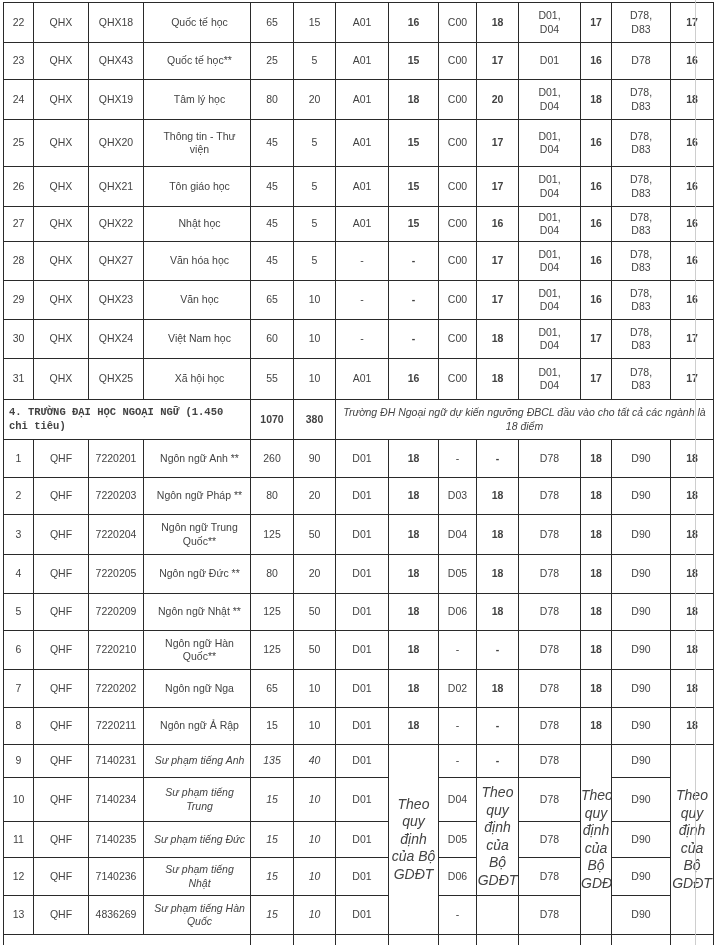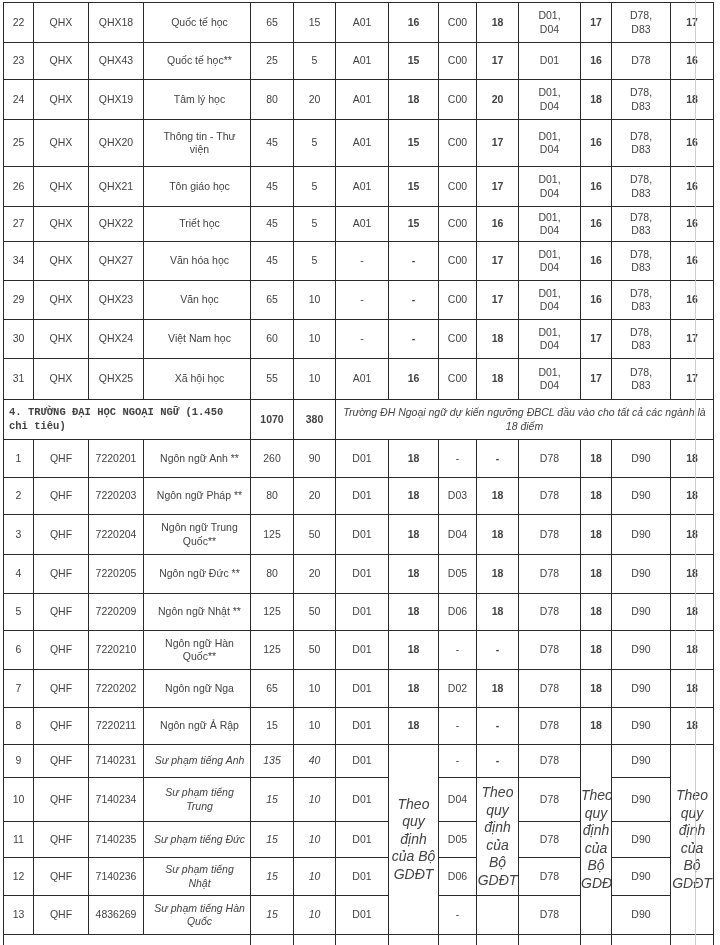--- a/index.html
+++ b/index.html
@@ -124,36 +124,36 @@
 D04</td>
         <td class="score">16</td>
         <td>D78,
 D83</td>
         <td class="score">16</td>
     </tr>
     <tr style="height:35px">
       <td>27</td>
         <td>QHX</td>
         <td>QHX22</td>
-        <td class="name">Triết học</td>
+        <td class="name">Nhật học</td>
         <td>45</td>
         <td>5</td>
         <td>A01</td>
         <td class="score">15</td>
         <td>C00</td>
         <td class="score">16</td>
         <td>D01,
 D04</td>
         <td class="score">16</td>
         <td>D78,
 D83</td>
         <td class="score">16</td>
     </tr>
     <tr style="height:39px">
-      <td>34</td>
+      <td>28</td>
         <td>QHX</td>
         <td>QHX27</td>
         <td class="name">Văn hóa học</td>
         <td>45</td>
         <td>5</td>
         <td>-</td>
         <td class="score">-</td>
         <td>C00</td>
         <td class="score">17</td>
         <td>D01,

